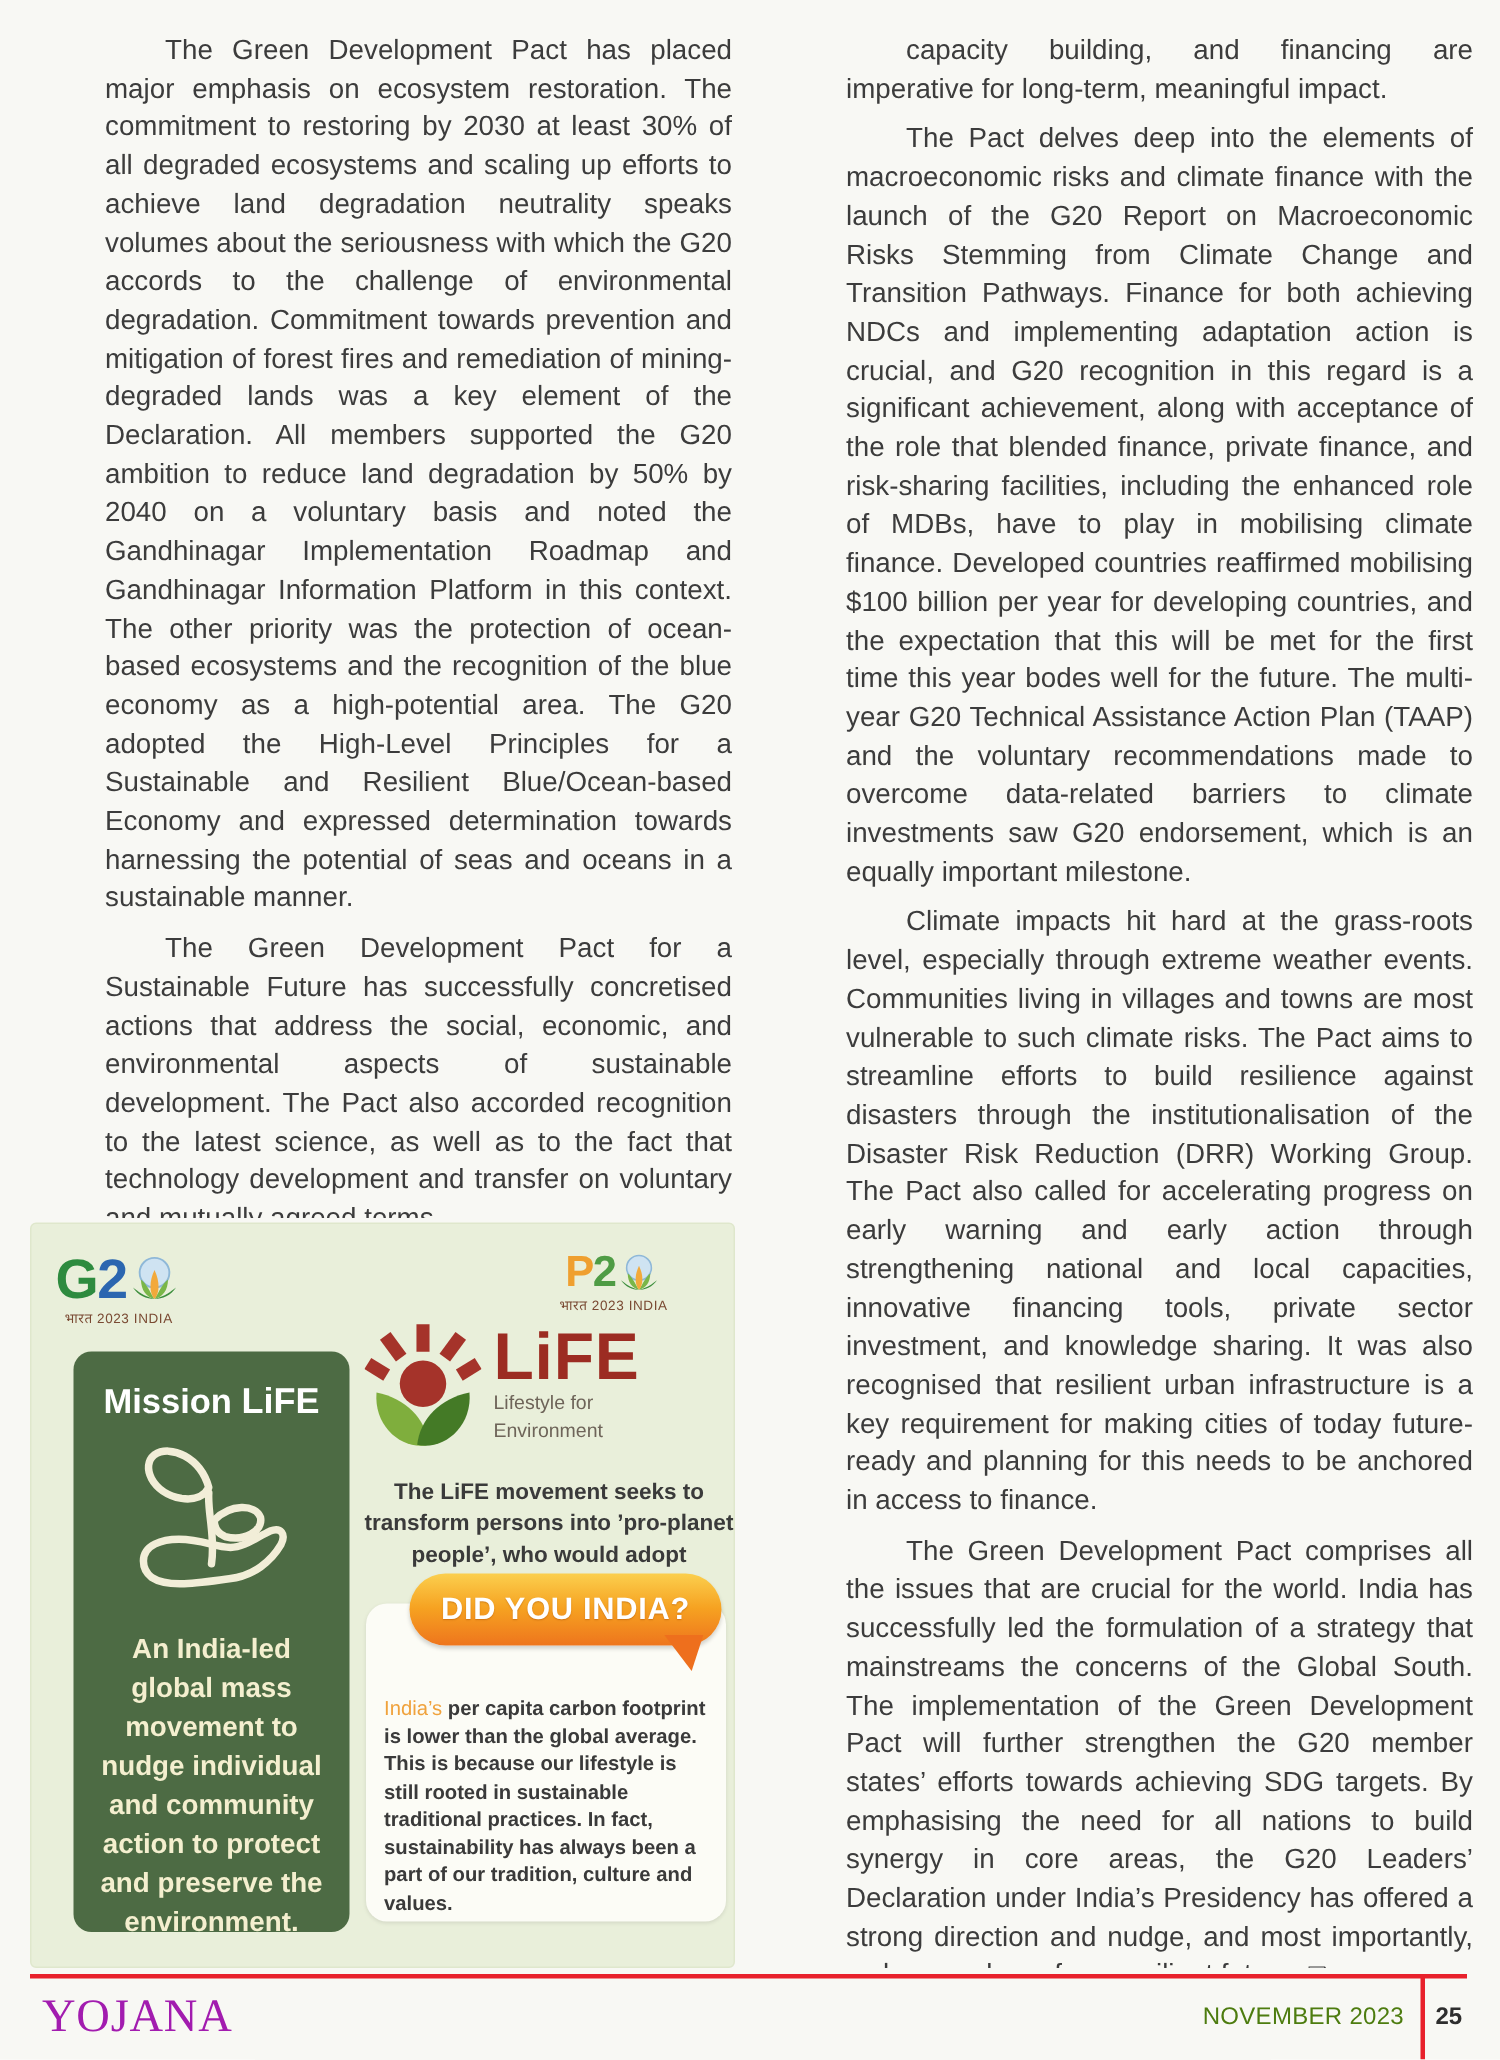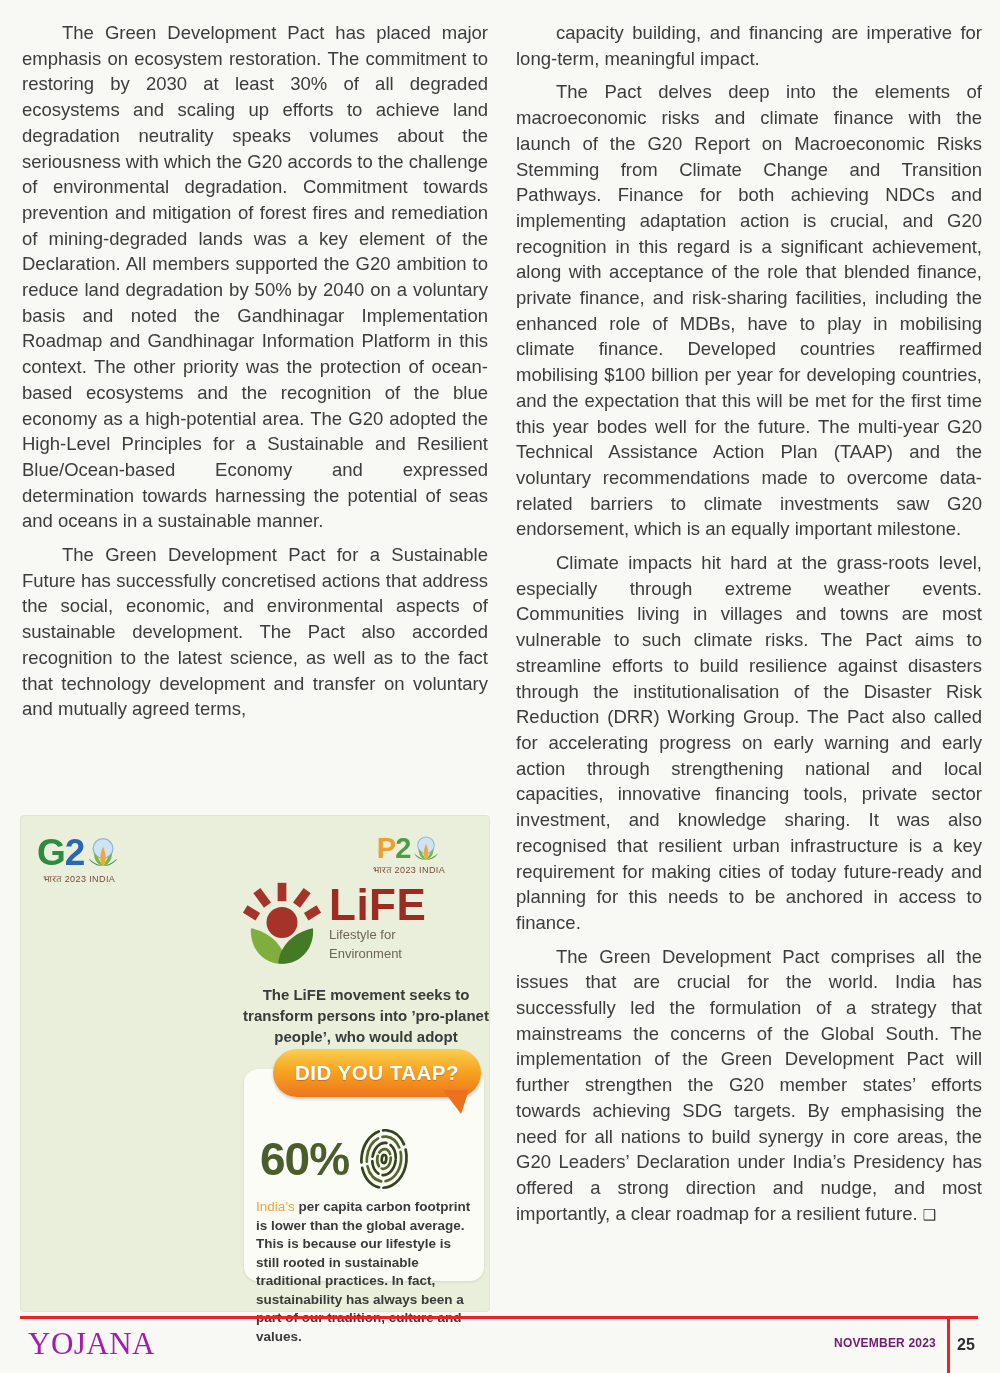--- a/index.html
+++ b/index.html
@@ -3,21 +3,21 @@
 <meta charset="utf-8">
 <style>
   html,body{margin:0;padding:0;}
   .page{
     position:relative;width:1000px;height:1373px;
     background:#f8f8f4;overflow:hidden;
     font-family:"Liberation Sans",sans-serif;
   }
   
   .cols{position:absolute;left:22px;top:20px;width:960px;display:flex;gap:28px;}
-  .col{width:466px;}
+  .col{width:466px;margin-left:48px;}
   .col.left{height:792px;overflow:hidden;}
   .col.right{height:1292px;overflow:hidden;}
   p.body{
     font-size:18.5px;line-height:25.7px;color:#3c3c3c;
     text-align:justify;text-indent:40px;margin:0 0 8px;
   }
   .endmark{font-size:15px;color:#3c3c3c;}
   
   .infographic{
     position:absolute;left:20px;top:815px;width:470px;height:497px;
@@ -78,21 +78,21 @@
   .stat{font-size:46px;font-weight:800;color:#4b5c2d;letter-spacing:-1px;line-height:52px;}
   .dyk-text{margin-top:5px;font-size:13.5px;line-height:18.5px;font-weight:700;color:#3a3a3a;}
   .dyk-text .hl{color:#f0a23c;font-weight:400;}
   
   .footer-line{position:absolute;left:20px;top:1316px;width:958px;height:3px;background:#e8212b;}
   .footer-vline{position:absolute;left:947px;top:1316px;width:3px;height:57px;background:#e8212b;}
   .yojana{
     position:absolute;left:28px;top:1326px;
     font-family:"Liberation Serif",serif;font-size:31px;color:#a21caf;letter-spacing:.5px;
   }
-  .issue{position:absolute;right:64px;top:1336px;font-size:12px;font-weight:700;color:#701a75;letter-spacing:.2px;}
+  .issue{position:absolute;right:64px;top:1336px;font-size:16px;font-weight:400;color:#4d7c0f;letter-spacing:.2px;}
   .pageno{position:absolute;left:957px;top:1336px;font-size:16px;font-weight:700;color:#2e2e2e;}
 </style>
 </head>
 <body>
 
 <div class="page">
 
   <div class="cols">
     <div class="col left">
       <p class="body">The Green Development Pact has placed major emphasis on ecosystem restoration. The commitment to restoring by 2030 at least 30% of all degraded ecosystems and scaling up efforts to achieve land degradation neutrality speaks volumes about the seriousness with which the G20 accords to the challenge of environmental degradation. Commitment towards prevention and mitigation of forest fires and remediation of mining-degraded lands was a key element of the Declaration. All members supported the G20 ambition to reduce land degradation by 50% by 2040 on a voluntary basis and noted the Gandhinagar Implementation Roadmap and Gandhinagar Information Platform in this context. The other priority was the protection of ocean-based ecosystems and the recognition of the blue economy as a high-potential area. The G20 adopted the High-Level Principles for a Sustainable and Resilient Blue/Ocean-based Economy and expressed determination towards harnessing the potential of seas and oceans in a sustainable manner.</p>
@@ -133,20 +133,30 @@
           <path d="M4,26 C8,32 14,34.5 20,34.5 C12,32.5 8,29 4,26Z" fill="#3e8f3e"></path>
           <path d="M36,26 C32,32 26,34.5 20,34.5 C28,32.5 32,29 36,26Z" fill="#3e8f3e"></path>
           <path d="M10,20 C10,28 14,33 20,34.5 C16,28 14,23 10,20Z" fill="#7ab648"></path>
           <path d="M30,20 C30,28 26,33 20,34.5 C24,28 26,23 30,20Z" fill="#7ab648"></path>
           <path d="M20,13 C16,21.5 16,30 20,34.5 C24,30 24,21.5 20,13Z" fill="#f2a93b"></path>
         </svg>
       </div>
       <div class="logo-sub">भारत 2023 INDIA</div>
     </div>
 
+    <div class="mission-card">
+      <div class="mission-title"><span>Mission</span> <span class="b">LiFE</span></div>
+      <svg class="hand-icon" width="112" height="118" viewBox="0 0 120 130" fill="none" stroke="#f2eed8" stroke-width="5.5" stroke-linecap="round" stroke-linejoin="round">
+        <path d="M58,36 C52,14 30,4 18,12 C8,20 16,40 38,44 C48,45.5 55,42 58,36 Z"></path>
+        <path d="M62,60 C74,48 92,48 96,58 C98,68 84,76 70,72 C65,70 62,66 62,60 Z"></path>
+        <path d="M60,92 C63,72 57,55 58,40"></path>
+        <path d="M10,90 C10,78 24,74 36,74 C54,74 62,80 74,80 C84,80 94,72 103,68 C111,65 115,70 111,78 C104,90 91,101 73,103 C50,106 28,110 16,102 C11,98 10,94 10,90 Z"></path>
+      </svg>
+      <div class="mission-body">An India-led global mass movement to nudge individual and community action to protect and preserve the environment.</div>
+    </div>
 
     <div class="life-logo">
       <svg width="78" height="92" viewBox="0 0 80 95">
         <g stroke="#a5332a" stroke-width="9">
           <line x1="40" y1="24" x2="40" y2="5"></line>
           <line x1="25" y1="28" x2="14" y2="13"></line>
           <line x1="55" y1="28" x2="66" y2="13"></line>
           <line x1="15" y1="40" x2="2" y2="32"></line>
           <line x1="65" y1="40" x2="78" y2="32"></line>
         </g>
@@ -157,35 +167,23 @@
       <div>
         <div class="life-word">LiFE</div>
         <div class="life-sub">Lifestyle for</div>
         <div class="life-sub">Environment</div>
       </div>
     </div>
 
     <div class="life-para">The LiFE movement seeks to transform persons into ’pro-planet people’, who would adopt sustainable lifestyles.</div>
 
     <div class="dyk-bubble">
-      <span class="dyk-bubble-text">DID YOU TAAP?</span>
+      <span class="dyk-bubble-text">DID YOU INDIA?</span>
     </div>
     <div class="dyk-box">
-      <div class="stat-row">
-        <span class="stat">60%</span>
-        <svg width="54" height="68" viewBox="0 0 60 74" fill="none" stroke-linecap="round">
-          <g transform="rotate(6 30 37)">
-            <ellipse cx="30" cy="37" rx="25" ry="32" stroke="#35431f" stroke-width="3" stroke-dasharray="42 5 30 6"></ellipse>
-            <ellipse cx="30" cy="37" rx="19" ry="25" stroke="#55682c" stroke-width="3" stroke-dasharray="30 5 24 5"></ellipse>
-            <ellipse cx="30" cy="37" rx="13" ry="18" stroke="#35431f" stroke-width="3" stroke-dasharray="24 5 16 5"></ellipse>
-            <ellipse cx="30" cy="37" rx="7.5" ry="11" stroke="#55682c" stroke-width="3" stroke-dasharray="16 4 12 4"></ellipse>
-            <ellipse cx="30" cy="37" rx="2.5" ry="4.5" stroke="#35431f" stroke-width="3"></ellipse>
-          </g>
-        </svg>
-      </div>
       <div class="dyk-text"><span class="hl">India’s</span> <span>per capita carbon footprint is lower than the global average. This is because our lifestyle is still rooted in sustainable traditional practices. In fact, sustainability has always been a part of our tradition, culture and values.</span></div>
     </div>
 
   </div>
 
   <div class="footer-line"></div>
   <div class="footer-vline"></div>
   <div class="yojana">YOJANA</div>
   <div class="issue">NOVEMBER 2023</div>
   <div class="pageno">25</div>

